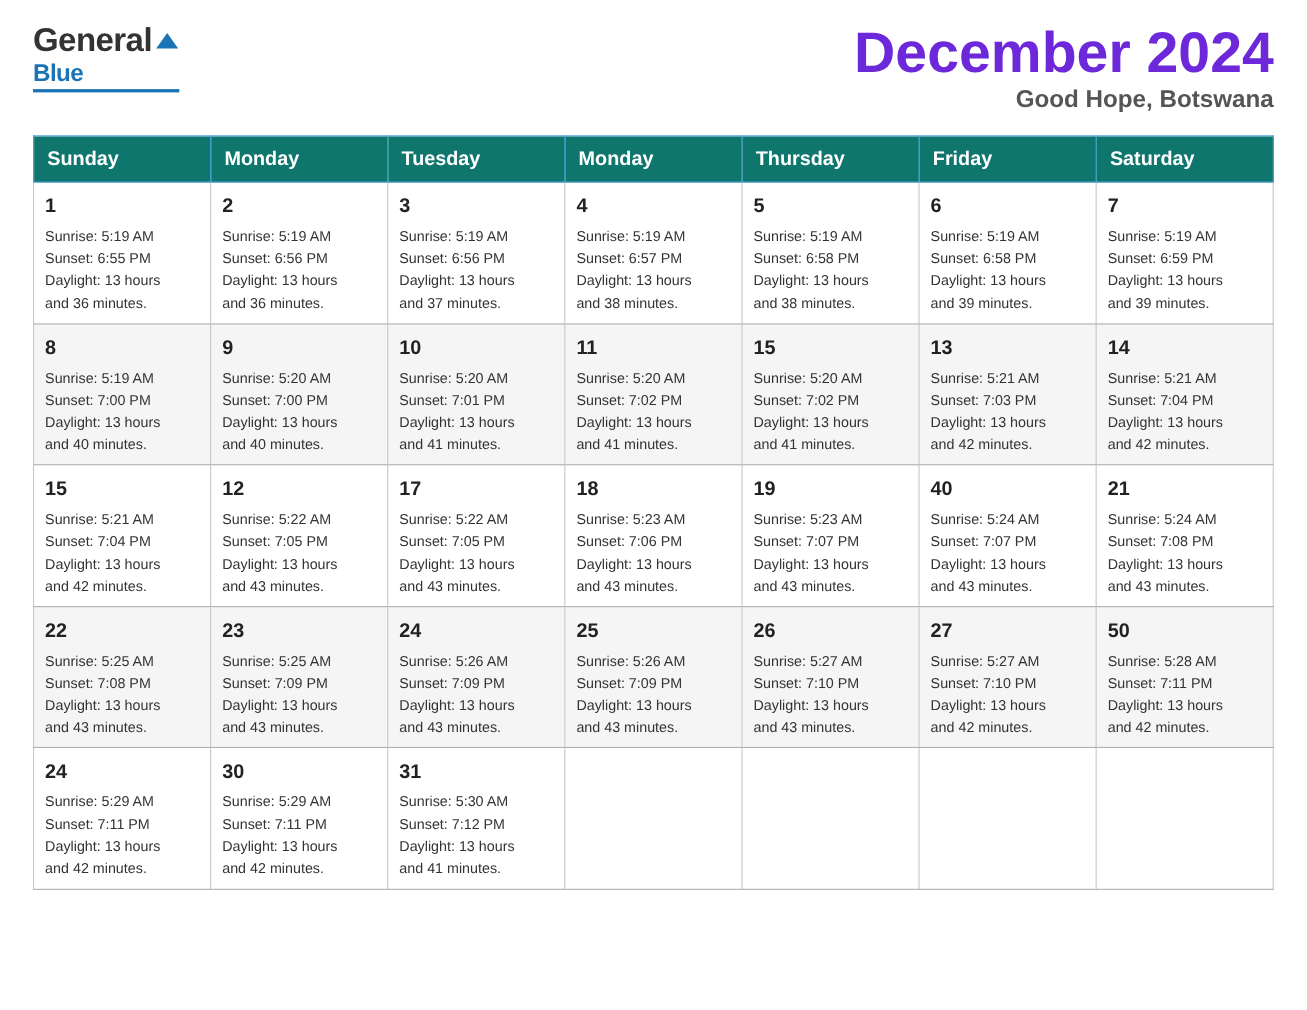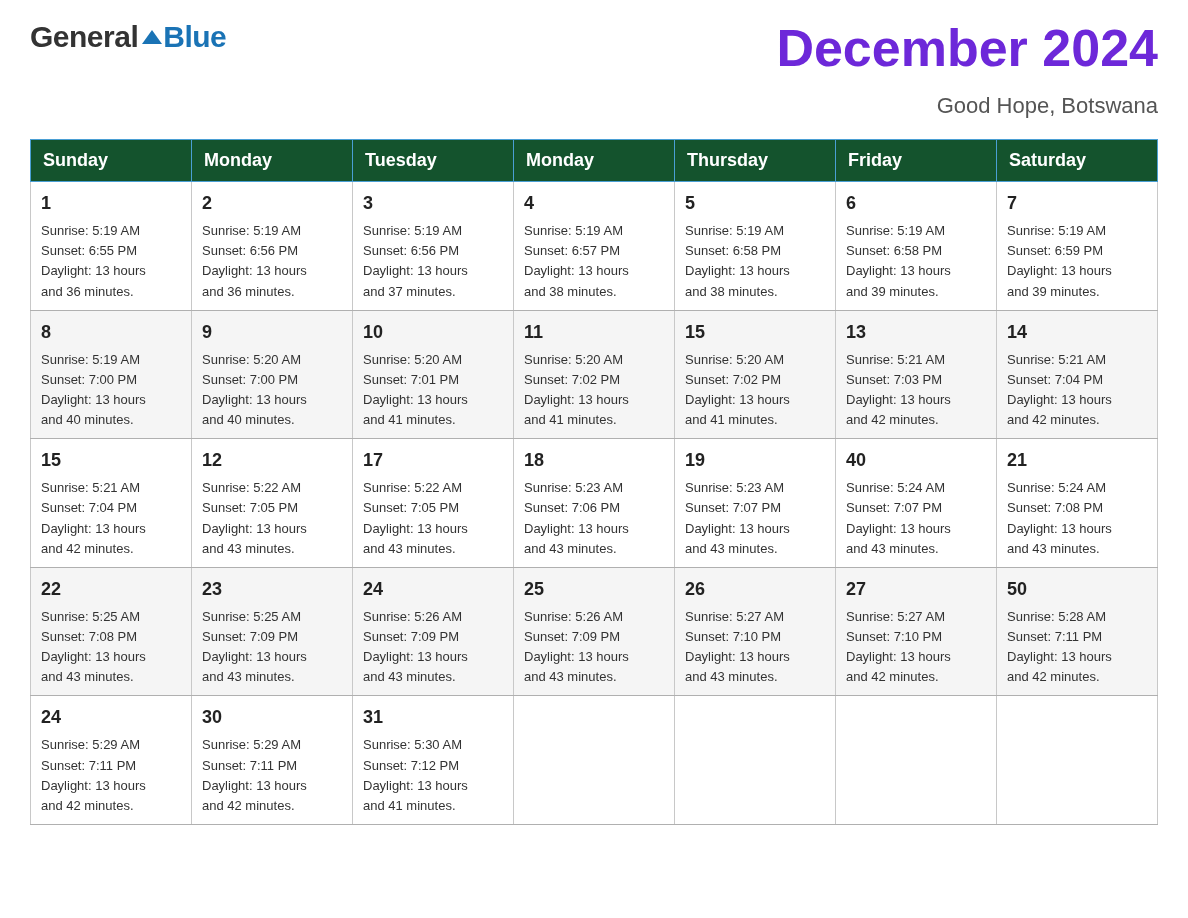--- a/index.html
+++ b/index.html
@@ -23,31 +23,31 @@
       text-align: right;
     }
     .title-block h1 {
       font-size: 52px;
       font-weight: bold;
       color: #6d28d9;
       line-height: 1.1;
     }
     .title-block h2 {
       font-size: 22px;
-      font-weight: normal;
+      font-weight: bold;
       color: #555;
-      margin-top: 16px;
+      margin-top: 0;
     }
     .calendar-table {
       width: 100%;
       border-collapse: collapse;
       border: 1px solid #b0b0b0;
     }
     .calendar-table th {
-      background: #14532d;
+      background: #0f766e;
       color: #fff;
       font-size: 18px;
       font-weight: bold;
       padding: 10px 12px;
       text-align: left;
       border: 1px solid #4a9fd4;
     }
     .calendar-table td {
       vertical-align: top;
       padding: 8px 10px;
@@ -72,41 +72,41 @@
       color: #333;
       font-size: 13px;
       line-height: 1.55;
     }
     .empty-cell {
       background: #fff !important;
     }
     
     .logo-container {
       display: flex;
-      flex-direction: row;
+      flex-direction: column;
       align-items: flex-start;
     }
     .logo-row1 {
       display: flex;
       align-items: center;
     }
     .logo-word-general {
       font-size: 30px;
       font-weight: bold;
       color: #333;
       letter-spacing: -0.5px;
     }
     .logo-arrow {
       display: inline-block;
       margin-left: 3px;
       position: relative;
       top: 2px;
     }
     .logo-word-blue {
-      font-size: 30px;
+      font-size: 22px;
       font-weight: bold;
       color: #1a73b5;
       letter-spacing: -0.5px;
     }
     .logo-underline {
       height: 3px;
       background: #1a73b5;
       width: 100%;
       margin-top: 1px;
     }

